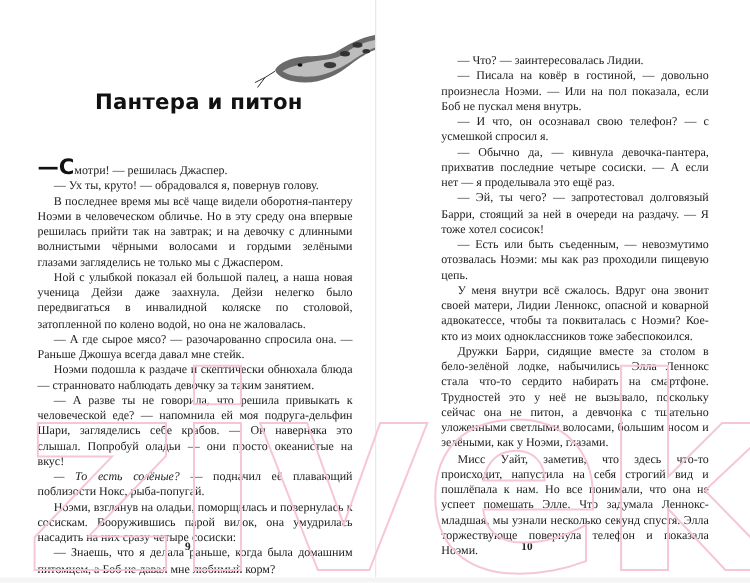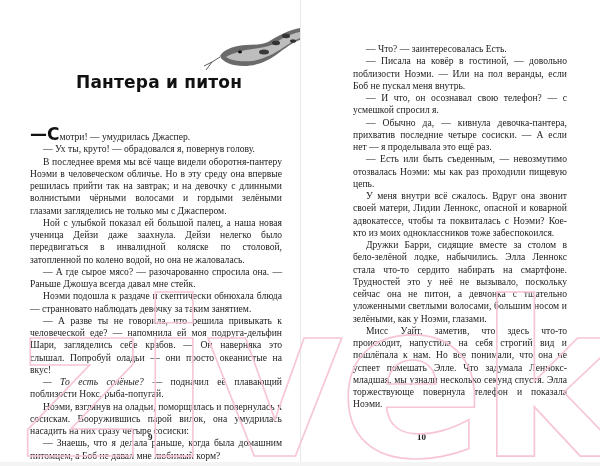--- a/index.html
+++ b/index.html
@@ -34,42 +34,43 @@
       <ellipse cx="86" cy="10" rx="4" ry="2.2" fill="#333"></ellipse>
       <ellipse cx="76" cy="17" rx="4" ry="2.2" fill="#333"></ellipse>
       <ellipse cx="93" cy="15" rx="3" ry="1.8" fill="#333"></ellipse>
       <ellipse cx="64" cy="26" rx="5" ry="2.5" fill="#3a3a3a"></ellipse>
       <ellipse cx="40" cy="26" rx="2" ry="1.4" fill="#111"></ellipse>
       <path d="M20 31 L12 36 L6 44 M12 36 L4 40" stroke="#333" stroke-width="0.8" fill="none"></path>
     </svg>
     <div class="title">Пантера и питон</div>
 
     <div class="text">
-      <p class="noindent"><span class="dropcap">—С</span><span>мотри! — умудрилась Джаспер.</span></p>
+      <p class="noindent"><span class="dropcap">—С</span><span>мотри! — решилась Джаспер.</span></p>
       <p>— Ух ты, круто! — обрадовался я, повернув голову.</p>
       <p>В последнее время мы всё чаще видели оборотня-пантеру Ноэми в человеческом обличье. Но в эту среду она впервые решилась прийти так на завтрак; и на девочку с длинными волнистыми чёрными волосами и гордыми зелёными глазами загляделись не только мы с Джаспером.</p>
       <p>Ной с улыбкой показал ей большой палец, а наша новая ученица Дейзи даже заахнула. Дейзи нелегко было передвигаться в инвалидной коляске по столовой, затопленной по колено водой, но она не жаловалась.</p>
       <p>— А где сырое мясо? — разочарованно спросила она. — Раньше Джошуа всегда давал мне стейк.</p>
       <p>Ноэми подошла к раздаче и скептически обнюхала блюда — странновато наблюдать девочку за таким занятием.</p>
       <p>— А разве ты не говорила, что решила привыкать к человеческой еде? — напомнила ей моя подруга-дельфин Шари, загляделись себе крабов. — Он наверняка это слышал. Попробуй оладьи — они просто океанистые на вкус!</p>
       <p><em>— То есть солёные?</em><span> — подначил её плавающий поблизости Нокс, рыба-попугай.</span></p>
       <p>Ноэми, взглянув на оладьи, поморщилась и повернулась к сосискам. Вооружившись парой вилок, она умудрилась насадить на них сразу четыре сосиски:</p>
       <p>— Знаешь, что я делала раньше, когда была домашним питомцем, а Боб не давал мне любимый корм?</p>
     </div>
     <div class="pagenum">9</div>
   </div>
 
   <div class="gutter"></div>
 
   <div class="page right">
     <div class="text">
-      <p>— Что? — заинтересовалась Есть.</p>
-      <p>— Писала на ковёр в гостиной, — довольно поблизости Ноэми. — Или на пол веранды, если Боб не пускал меня внутрь.</p>
+      <p>— Что? — заинтересовалась Лидии.</p>
+      <p>— Писала на ковёр в гостиной, — довольно произнесла Ноэми. — Или на пол показала, если Боб не пускал меня внутрь.</p>
       <p>— И что, он осознавал свою телефон? — с усмешкой спросил я.</p>
       <p>— Обычно да, — кивнула девочка-пантера, прихватив последние четыре сосиски. — А если нет — я проделывала это ещё раз.</p>
+      <p>— Эй, ты чего? — запротестовал долговязый Барри, стоящий за ней в очереди на раздачу. — Я тоже хотел сосисок!</p>
       <p>— Есть или быть съеденным, — невозмутимо отозвалась Ноэми: мы как раз проходили пищевую цепь.</p>
       <p>У меня внутри всё сжалось. Вдруг она звонит своей матери, Лидии Леннокс, опасной и коварной адвокатессе, чтобы та поквиталась с Ноэми? Кое-кто из моих одноклассников тоже забеспокоился.</p>
       <p>Дружки Барри, сидящие вместе за столом в бело-зелёной лодке, набычились. Элла Леннокс стала что-то сердито набирать на смартфоне. Трудностей это у неё не вызывало, поскольку сейчас она не питон, а девчонка с тщательно уложенными светлыми волосами, большим носом и зелёными, как у Ноэми, глазами.</p>
       <p>Мисс Уайт, заметив, что здесь что-то происходит, напустила на себя строгий вид и пошлёпала к нам. Но все понимали, что она не успеет помешать Элле. Что задумала Леннокс-младшая, мы узнали несколько секунд спустя. Элла торжествующе повернула телефон и показала Ноэми.</p>
 
     </div>
     <div class="pagenum">10</div>
   </div>
 </div>
 

